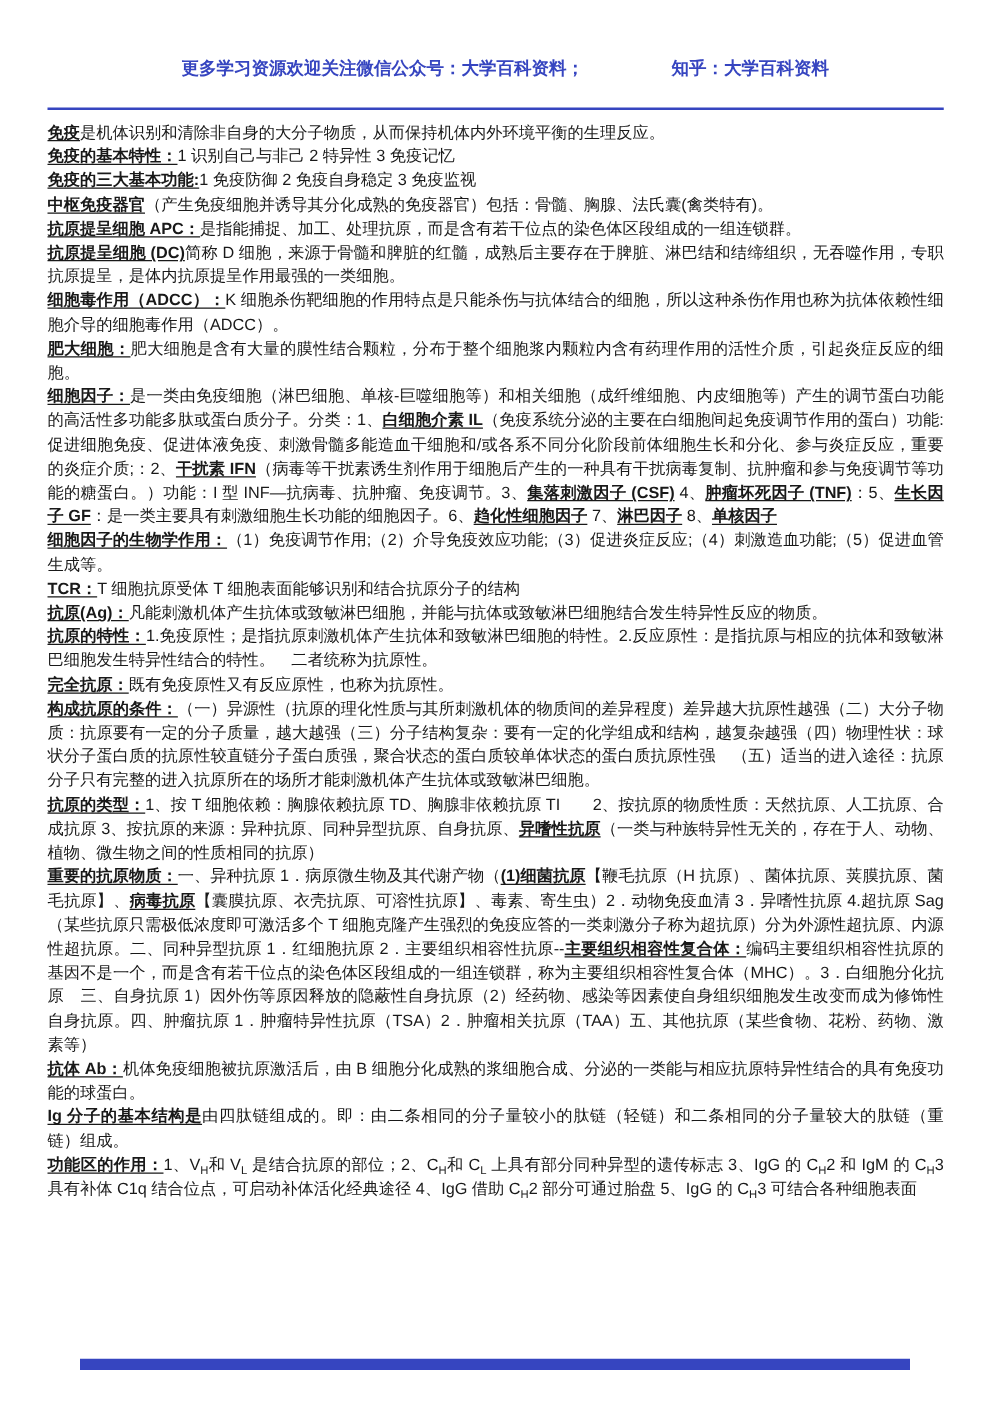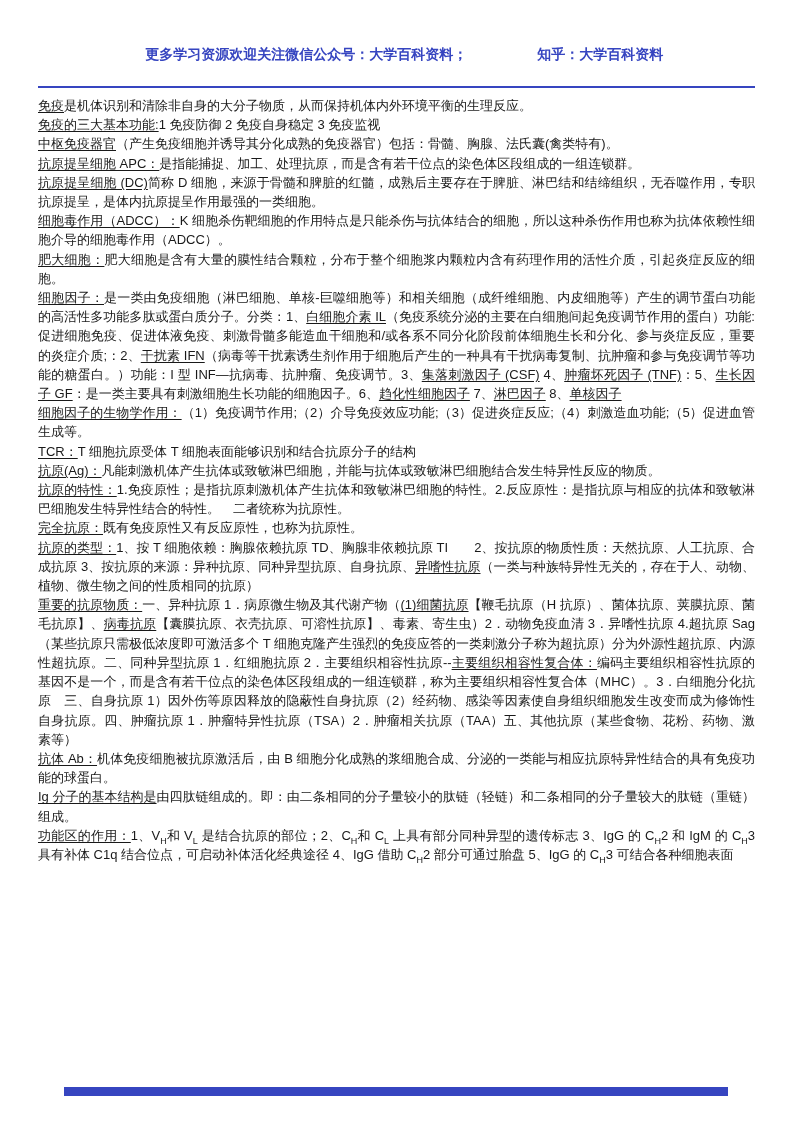--- a/index.html
+++ b/index.html
@@ -24,51 +24,53 @@
   }
   .header-rule { height:2px; background:var(--accent); margin-top:6px; }
   .content {
     margin-top:8px;
     font-size:13px;
     line-height:19.2px;
     color:var(--ink);
     text-align:justify;
   }
   .content p { margin:0; }
-  .key { font-weight:normal; text-decoration:underline; text-underline-offset:2px; }
+  .key { font-weight:bold; text-decoration:underline; text-underline-offset:2px; }
   sub.subseg { font-size:9px; line-height:0; }
   .footer-bar {
     position:absolute;
     left:64px; bottom:26px;
     width:664px; height:9px;
     background:var(--accent);
   }
 </style>
 </head>
 <body>
 
 <div class="page">
   <div class="header">
     <span>更多学习资源欢迎关注微信公众号：大学百科资料；　　　　　知乎：大学百科资料</span>
   </div>
   <div class="header-rule"></div>
   <div class="content">
       <p><span class="key">免疫</span><span>是机体识别和清除非自身的大分子物质，从而保持机体内外环境平衡的生理反应。</span></p>
+      <p><span class="key">免疫的基本特性：</span><span>1 识别自己与非己 2 特异性 3 免疫记忆</span></p>
       <p><span class="key">免疫的三大基本功能:</span><span>1 免疫防御 2 免疫自身稳定 3 免疫监视</span></p>
       <p><span class="key">中枢免疫器官</span><span>（产生免疫细胞并诱导其分化成熟的免疫器官）包括：骨髓、胸腺、法氏囊(禽类特有)。</span></p>
       <p><span class="key">抗原提呈细胞 APC：</span><span>是指能捕捉、加工、处理抗原，而是含有若干位点的染色体区段组成的一组连锁群。</span></p>
       <p><span class="key">抗原提呈细胞 (DC)</span><span>简称 D 细胞，来源于骨髓和脾脏的红髓，成熟后主要存在于脾脏、淋巴结和结缔组织，无吞噬作用，专职抗原提呈，是体内抗原提呈作用最强的一类细胞。</span></p>
       <p><span class="key">细胞毒作用（ADCC）：</span><span>K 细胞杀伤靶细胞的作用特点是只能杀伤与抗体结合的细胞，所以这种杀伤作用也称为抗体依赖性细胞介导的细胞毒作用（ADCC）。</span></p>
       <p><span class="key">肥大细胞：</span><span>肥大细胞是含有大量的膜性结合颗粒，分布于整个细胞浆内颗粒内含有药理作用的活性介质，引起炎症反应的细胞。</span></p>
       <p><span class="key">细胞因子：</span><span>是一类由免疫细胞（淋巴细胞、单核-巨噬细胞等）和相关细胞（成纤维细胞、内皮细胞等）产生的调节蛋白功能的高活性多功能多肽或蛋白质分子。分类：1、</span><span class="key">白细胞介素 IL</span><span>（免疫系统分泌的主要在白细胞间起免疫调节作用的蛋白）功能:促进细胞免疫、促进体液免疫、刺激骨髓多能造血干细胞和/或各系不同分化阶段前体细胞生长和分化、参与炎症反应，重要的炎症介质;：2、</span><span class="key">干扰素 IFN</span><span>（病毒等干扰素诱生剂作用于细胞后产生的一种具有干扰病毒复制、抗肿瘤和参与免疫调节等功能的糖蛋白。）功能：I 型 INF—抗病毒、抗肿瘤、免疫调节。3、</span><span class="key">集落刺激因子 (CSF)</span><span> 4、</span><span class="key">肿瘤坏死因子 (TNF)</span><span>：5、</span><span class="key">生长因子 GF</span><span>：是一类主要具有刺激细胞生长功能的细胞因子。6、</span><span class="key">趋化性细胞因子</span><span> 7、</span><span class="key">淋巴因子</span><span> 8、</span><span class="key">单核因子</span></p>
       <p><span class="key">细胞因子的生物学作用：</span><span>（1）免疫调节作用;（2）介导免疫效应功能;（3）促进炎症反应;（4）刺激造血功能;（5）促进血管生成等。</span></p>
       <p><span class="key">TCR：</span><span>T 细胞抗原受体 T 细胞表面能够识别和结合抗原分子的结构</span></p>
       <p><span class="key">抗原(Ag)：</span><span>凡能刺激机体产生抗体或致敏淋巴细胞，并能与抗体或致敏淋巴细胞结合发生特异性反应的物质。</span></p>
       <p><span class="key">抗原的特性：</span><span>1.免疫原性；是指抗原刺激机体产生抗体和致敏淋巴细胞的特性。2.反应原性：是指抗原与相应的抗体和致敏淋巴细胞发生特异性结合的特性。　二者统称为抗原性。</span></p>
       <p><span class="key">完全抗原：</span><span>既有免疫原性又有反应原性，也称为抗原性。</span></p>
+      <p><span class="key">构成抗原的条件：</span><span>（一）异源性（抗原的理化性质与其所刺激机体的物质间的差异程度）差异越大抗原性越强（二）大分子物质：抗原要有一定的分子质量，越大越强（三）分子结构复杂：要有一定的化学组成和结构，越复杂越强（四）物理性状：球状分子蛋白质的抗原性较直链分子蛋白质强，聚合状态的蛋白质较单体状态的蛋白质抗原性强　（五）适当的进入途径：抗原分子只有完整的进入抗原所在的场所才能刺激机体产生抗体或致敏淋巴细胞。</span></p>
       <p><span class="key">抗原的类型：</span><span>1、按 T 细胞依赖：胸腺依赖抗原 TD、胸腺非依赖抗原 TI　　2、按抗原的物质性质：天然抗原、人工抗原、合成抗原 3、按抗原的来源：异种抗原、同种异型抗原、自身抗原、</span><span class="key">异嗜性抗原</span><span>（一类与种族特异性无关的，存在于人、动物、植物、微生物之间的性质相同的抗原）</span></p>
       <p><span class="key">重要的抗原物质：</span><span>一、异种抗原 1．病原微生物及其代谢产物（</span><span class="key">(1)细菌抗原</span><span>【鞭毛抗原（H 抗原）、菌体抗原、荚膜抗原、菌毛抗原】、</span><span class="key">病毒抗原</span><span>【囊膜抗原、衣壳抗原、可溶性抗原】、毒素、寄生虫）2．动物免疫血清 3．异嗜性抗原 4.超抗原 Sag（某些抗原只需极低浓度即可激活多个 T 细胞克隆产生强烈的免疫应答的一类刺激分子称为超抗原）分为外源性超抗原、内源性超抗原。二、同种异型抗原 1．红细胞抗原 2．主要组织相容性抗原--</span><span class="key">主要组织相容性复合体：</span><span>编码主要组织相容性抗原的基因不是一个，而是含有若干位点的染色体区段组成的一组连锁群，称为主要组织相容性复合体（MHC）。3．白细胞分化抗原　三、自身抗原 1）因外伤等原因释放的隐蔽性自身抗原（2）经药物、感染等因素使自身组织细胞发生改变而成为修饰性自身抗原。四、肿瘤抗原 1．肿瘤特异性抗原（TSA）2．肿瘤相关抗原（TAA）五、其他抗原（某些食物、花粉、药物、激素等）</span></p>
       <p><span class="key">抗体 Ab：</span><span>机体免疫细胞被抗原激活后，由 B 细胞分化成熟的浆细胞合成、分泌的一类能与相应抗原特异性结合的具有免疫功能的球蛋白。</span></p>
       <p><span class="key">Ig 分子的基本结构是</span><span>由四肽链组成的。即：由二条相同的分子量较小的肽链（轻链）和二条相同的分子量较大的肽链（重链）组成。</span></p>
       <p><span class="key">功能区的作用：</span><span>1、V</span><sub class="subseg">H</sub><span>和 V</span><sub class="subseg">L</sub><span> 是结合抗原的部位；2、C</span><sub class="subseg">H</sub><span>和 C</span><sub class="subseg">L</sub><span> 上具有部分同种异型的遗传标志 3、IgG 的 C</span><sub class="subseg">H</sub><span>2 和 IgM 的 C</span><sub class="subseg">H</sub><span>3 具有补体 C1q 结合位点，可启动补体活化经典途径 4、IgG 借助 C</span><sub class="subseg">H</sub><span>2 部分可通过胎盘 5、IgG 的 C</span><sub class="subseg">H</sub><span>3 可结合各种细胞表面</span></p>
     </div>
   <div class="footer-bar"></div>
 </div>
 
 </body></html>

